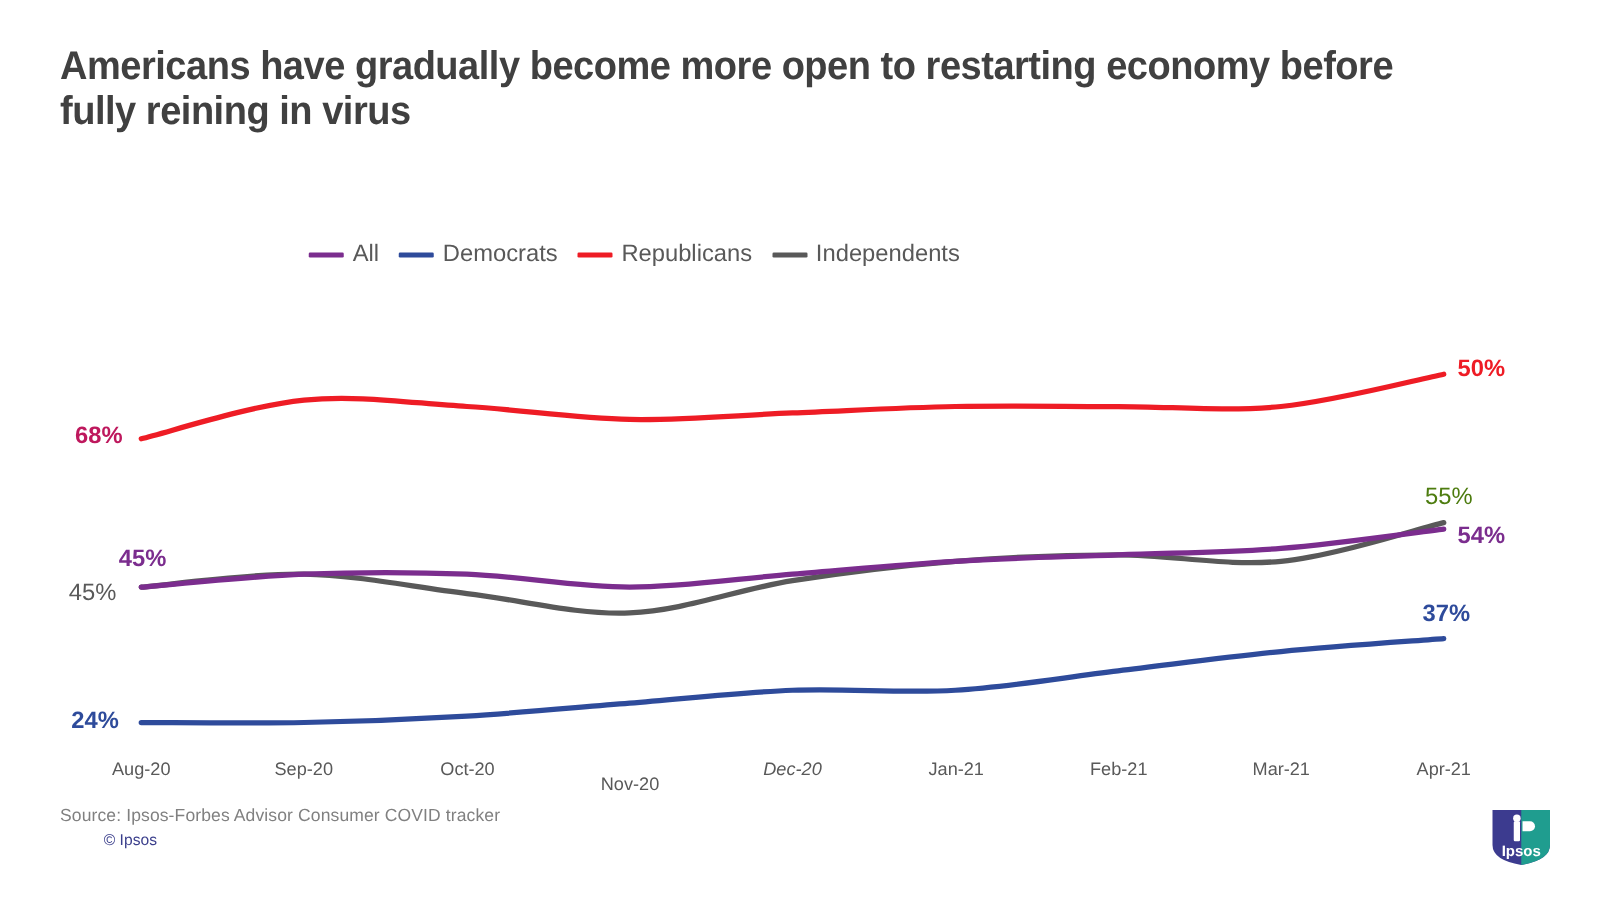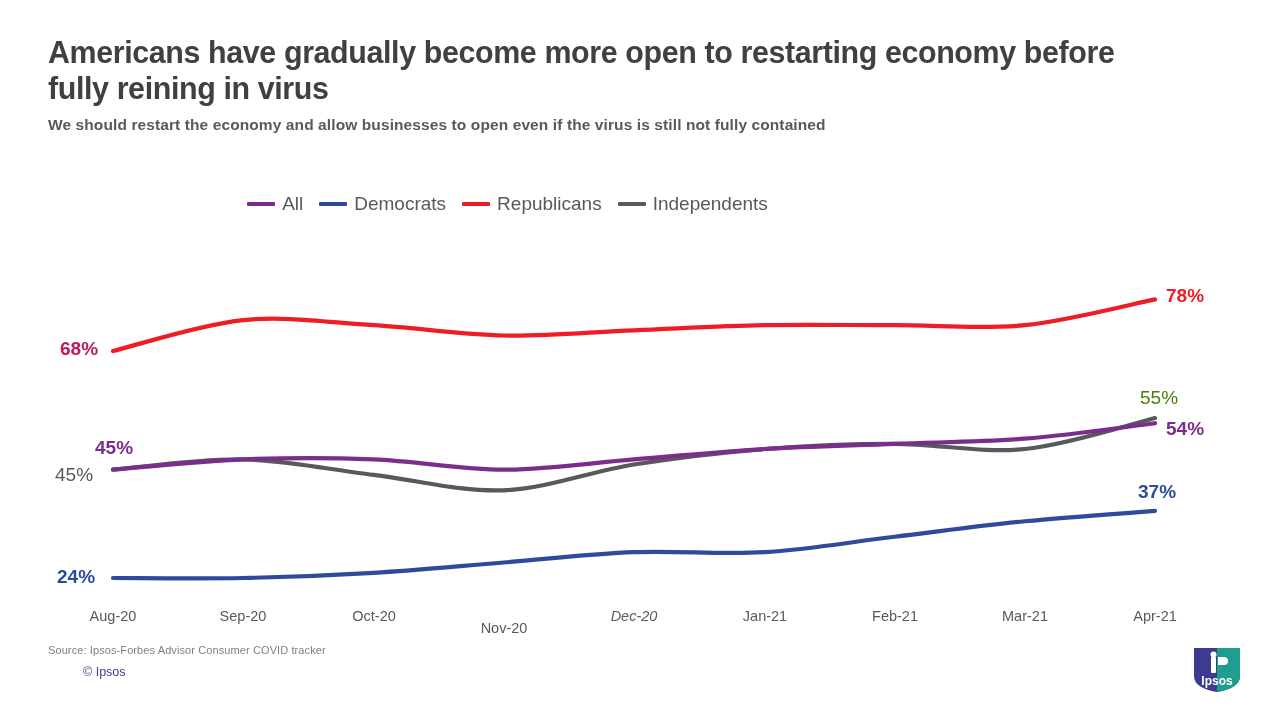--- a/index.html
+++ b/index.html
@@ -116,21 +116,21 @@
   }
   .vlabel.plain {
     font-weight: normal;
   }
 
   
   .source {
     position: absolute;
     left: 48px;
     top: 644px;
-    font-size: 11px;
+    font-size: 14px;
     color: #808080;
     letter-spacing: 0.1px;
   }
   .copyright {
     position: absolute;
     left: 83px;
     top: 665px;
     font-size: 12.5px;
     color: #3b3f8c;
   }
@@ -142,21 +142,20 @@
     height: 48px;
   }
 </style>
 </head>
 <body>
 
 <div class="slide">
 
   <div class="header">
     <h1 class="title">Americans have gradually become more open to restarting economy before fully reining in virus</h1>
-    <p class="subtitle">We should restart the economy and allow businesses to open even if the virus is still not fully contained</p>
   </div>
 
   <div class="legend">
     <div class="legend-item">
       <span class="legend-swatch" style="background:#7B2D8E"></span>
       <span class="legend-label">All</span>
     </div>
     <div class="legend-item">
       <span class="legend-swatch" style="background:#2E4B9B"></span>
       <span class="legend-label">Democrats</span>
@@ -174,21 +173,21 @@
   <svg class="plot" viewBox="0 0 1280 720" preserveAspectRatio="none">
     <g>
       <path id="path-republicans" fill="none" stroke="#EE1C25" stroke-width="4.2" stroke-linecap="round" stroke-linejoin="round" d="M 113.00 351.00 C 134.71 345.84, 199.83 324.34, 243.25 320.05 C 286.67 315.75, 330.08 322.63, 373.50 325.20 C 416.92 327.78, 460.33 334.66, 503.75 335.52 C 547.17 336.38, 590.58 332.08, 634.00 330.36 C 677.42 328.64, 720.83 326.06, 764.25 325.20 C 807.67 324.34, 851.08 325.20, 894.50 325.20 C 937.92 325.20, 981.33 329.50, 1024.75 325.20 C 1068.17 320.91, 1133.29 303.71, 1155.00 299.41"></path>
       <path id="path-independents" fill="none" stroke="#595959" stroke-width="4.2" stroke-linecap="round" stroke-linejoin="round" d="M 113.00 469.66 C 134.71 467.94, 199.83 458.48, 243.25 459.34 C 286.67 460.20, 330.08 469.66, 373.50 474.82 C 416.92 479.98, 460.33 492.02, 503.75 490.30 C 547.17 488.58, 590.58 471.38, 634.00 464.50 C 677.42 457.62, 720.83 452.46, 764.25 449.02 C 807.67 445.58, 851.08 443.86, 894.50 443.86 C 937.92 443.86, 981.33 453.32, 1024.75 449.02 C 1068.17 444.72, 1133.29 423.23, 1155.00 418.07"></path>
       <path id="path-all" fill="none" stroke="#7B2D8E" stroke-width="4.2" stroke-linecap="round" stroke-linejoin="round" d="M 113.00 469.66 C 134.71 467.94, 199.83 461.06, 243.25 459.34 C 286.67 457.62, 330.08 457.62, 373.50 459.34 C 416.92 461.06, 460.33 469.66, 503.75 469.66 C 547.17 469.66, 590.58 462.78, 634.00 459.34 C 677.42 455.90, 720.83 451.60, 764.25 449.02 C 807.67 446.44, 851.08 445.58, 894.50 443.86 C 937.92 442.14, 981.33 442.14, 1024.75 438.70 C 1068.17 435.27, 1133.29 425.81, 1155.00 423.23"></path>
       <path id="path-democrats" fill="none" stroke="#2E4B9B" stroke-width="4.2" stroke-linecap="round" stroke-linejoin="round" d="M 113.00 578.00 C 134.71 578.00, 199.83 578.86, 243.25 578.00 C 286.67 577.14, 330.08 575.42, 373.50 572.84 C 416.92 570.26, 460.33 565.96, 503.75 562.52 C 547.17 559.08, 590.58 553.92, 634.00 552.20 C 677.42 550.48, 720.83 554.78, 764.25 552.20 C 807.67 549.63, 851.08 541.89, 894.50 536.73 C 937.92 531.57, 981.33 525.55, 1024.75 521.25 C 1068.17 516.95, 1133.29 512.65, 1155.00 510.93"></path>
     </g>
   </svg>
 
   <div class="vlabel" style="left:60px; top:338px; color:#be185d;">68%</div>
-  <div class="vlabel" style="left:1166px; top:285px; color:#EE1C25;">78%</div>
+  <div class="vlabel" style="left:1166px; top:285px; color:#EE1C25;">50%</div>
 
   <div class="vlabel" style="left:95px; top:437px; color:#7B2D8E;">45%</div>
   <div class="vlabel" style="left:1166px; top:418px; color:#7B2D8E;">54%</div>
 
   <div class="vlabel plain" style="left:55px; top:464px; color:#595959;">45%</div>
   <div class="vlabel plain" style="left:1140px; top:387px; color:#4d7c0f;">55%</div>
 
   <div class="vlabel" style="left:57px; top:566px; color:#2E4B9B;">24%</div>
   <div class="vlabel" style="left:1138px; top:481px; color:#2E4B9B;">37%</div>
 

